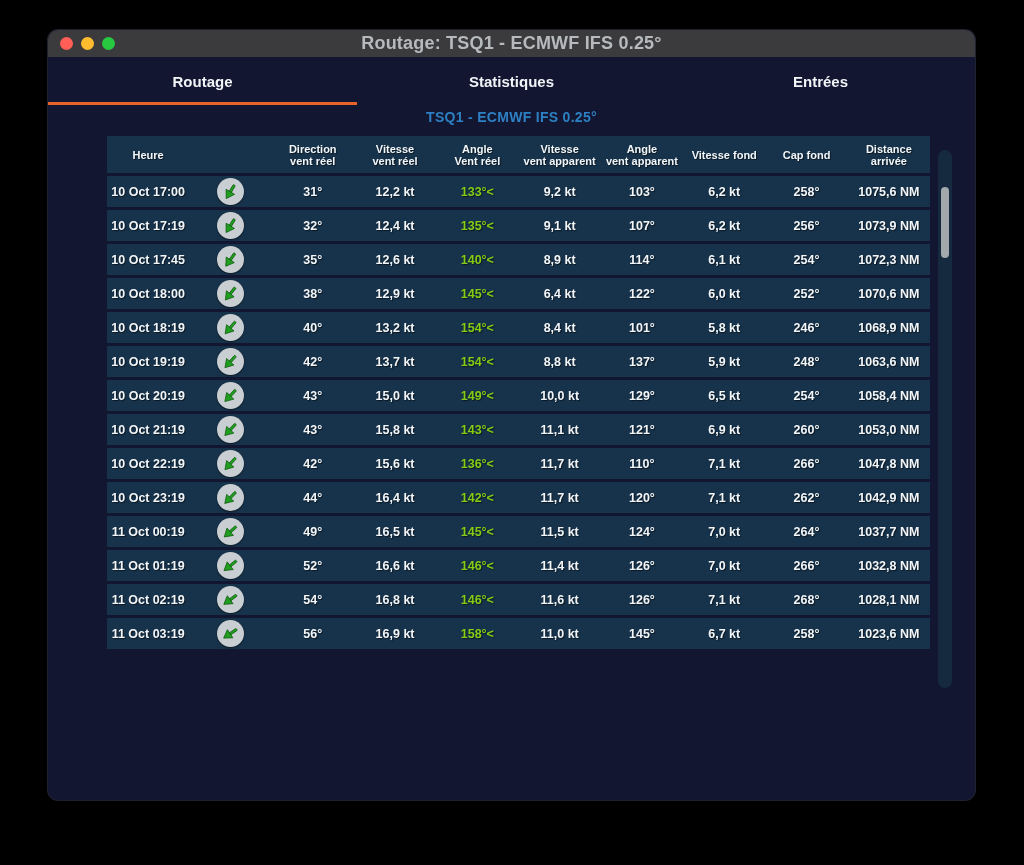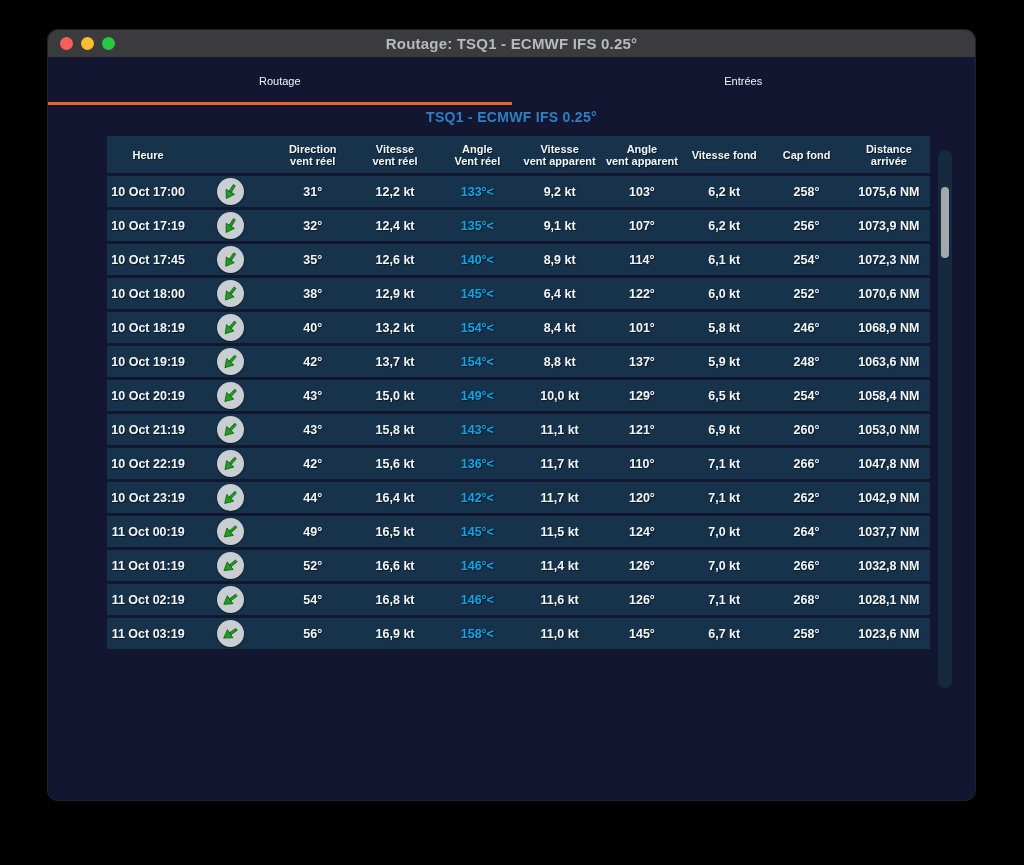--- a/index.html
+++ b/index.html
@@ -4,37 +4,37 @@
 <style>
   html,body{margin:0;padding:0;background:#000;width:1024px;height:865px;overflow:hidden;
     font-family:"Liberation Sans", sans-serif;}
   .window{position:absolute;left:48px;top:30px;width:927px;height:770px;background:#131631;
     border-radius:10px;overflow:hidden;box-shadow:0 0 0 1px #1e2130;}
   
   .titlebar{height:27px;background:#3b3b3d;position:relative;display:flex;align-items:center;}
   .lights{display:flex;gap:8px;margin-left:12px;}
   .light{width:13px;height:13px;border-radius:50%;}
   .titlebar-title{position:absolute;left:0;right:0;text-align:center;color:#b7babd;
-    font-size:15px;font-weight:bold;letter-spacing:.2px;}
+    font-size:18px;font-weight:bold;letter-spacing:.2px;}
   
   .tabbar{display:flex;height:48px;position:relative;}
   .tab{flex:1;display:flex;align-items:center;justify-content:center;color:#f2f5f8;
-    font-size:11px;font-weight:normal;cursor:default;position:relative;}
+    font-size:15px;font-weight:bold;cursor:default;position:relative;}
   .tab.active::after{content:"";position:absolute;left:0;right:0;bottom:0;height:3px;
     background:var(--accent,#e8622b);}
   
   .table-title{text-align:center;color:#2d80c3;font-size:14px;font-weight:bold;
     margin-top:4px;letter-spacing:.3px;}
   
   .table{margin:11px 0 0 18px;width:864px;}
   .trow{display:grid;grid-template-columns:repeat(10,1fr);column-gap:0;margin-bottom:3px;margin-left:41px;}
   .cell{background:#17334b;color:#f2f6f9;display:flex;align-items:center;justify-content:center;
     font-weight:bold;font-size:12.5px;height:31px;text-shadow:1px 1px 1px rgba(0,0,0,.55);}
   .hrow .cell{height:37px;font-size:11px;line-height:12px;white-space:pre-line;text-align:center;}
-  .cell.green{color:#0ea5e9;text-align:center;}
+  .cell.green{color:#84cc16;text-align:center;}
   .wind-badge{width:27px;height:27px;border-radius:50%;background:#c9ced2;display:flex;
     align-items:center;justify-content:center;box-shadow:0 1px 2px rgba(0,0,0,.5);}
   .wind-badge svg{display:block;}
   
   .scroll-track{position:absolute;left:890px;top:120px;width:14px;height:538px;
     background:#152a3e;border-radius:7px;}
   .scroll-thumb{position:absolute;left:3px;top:37px;width:8px;height:71px;background:#a3a8ac;
     border-radius:4px;}
 </style>
 </head>
@@ -46,20 +46,21 @@
     <div class="lights">
       <span class="light" style="background:#ff5f57"></span>
       <span class="light" style="background:#febc2e"></span>
       <span class="light" style="background:#28c840"></span>
     </div>
     <div class="titlebar-title">Routage: TSQ1 - ECMWF IFS 0.25°</div>
   </div>
 
   <div class="tabbar">
     <div class="tab active">Routage</div>
+    <div class="tab">Statistiques</div>
     <div class="tab">Entrées</div>
   </div>
 
   <div class="table-title">TSQ1 - ECMWF IFS 0.25°</div>
 
   <div class="table">
     <div class="trow hrow">
       <div class="cell">Heure</div>
       <div class="cell"></div>
       <div class="cell">Direction

